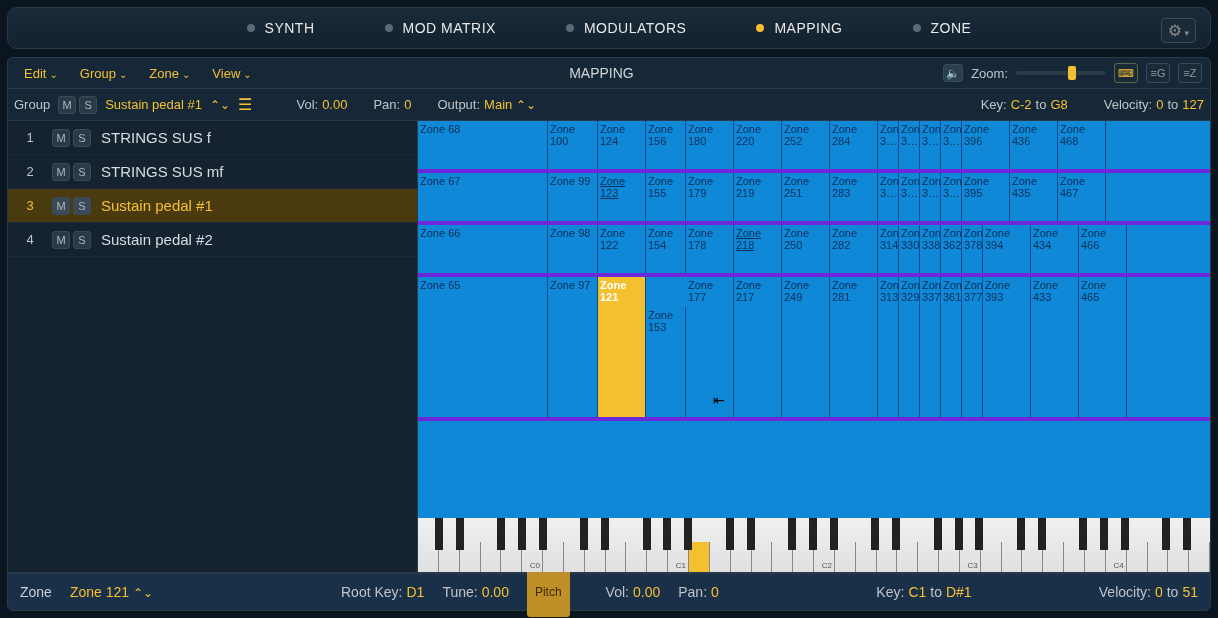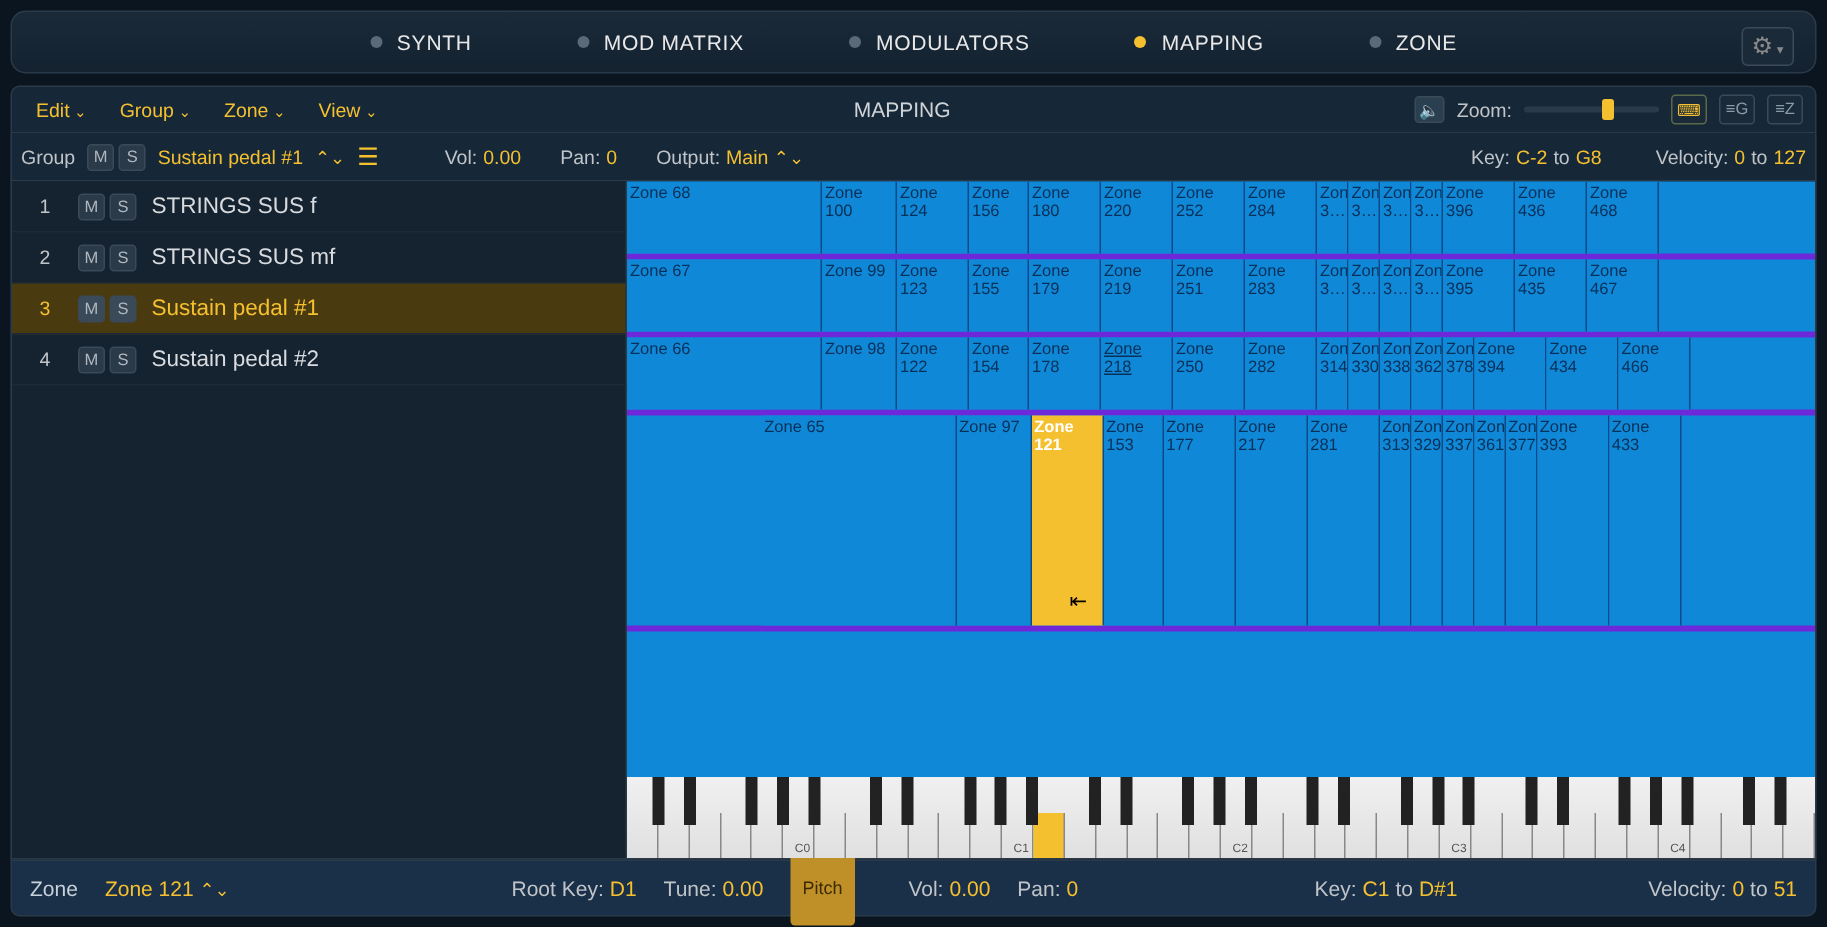--- a/index.html
+++ b/index.html
@@ -46,21 +46,21 @@
 .sidebar { width: 410px; background: #15222f; border-right: 1px solid #2a3a48; }
 .srow { height: 34px; display: flex; align-items: center; gap: 10px; padding-left: 10px; border-bottom: 1px solid #1a2a38; }
 .srow .num { width: 24px; text-align: center; color: #c0c4c8; }
 .srow .name { color: #d8dce0; font-size: 15px; }
 .srow.sel { background: #4a3a10; }
 .srow.sel .name, .srow.sel .num { color: #f5c030; }
 .srow.sel .msbtn { background: #3a4a58; }
 
 .grid { flex: 1; position: relative; background: #1088d8; overflow: hidden; }
 .zonerow { height: 52px; border-bottom: 4px solid #6d28d9; display: flex; position: relative; }
-.zonerow.tall { height: 144px; justify-content: center; }
+.zonerow.tall { height: 144px; }
 .zone { border-right: 1px solid #0a4a88; color: #083058; font-size: 11px; padding: 2px 2px; background: #1088d8; overflow: hidden; line-height: 1.1; }
 .zone.sel { background: #f5c030; color: #ffffff; font-weight: bold; }
 
 .keyboard { position: absolute; bottom: 0; left: 0; right: 0; height: 54px; background: linear-gradient(#f0f0f0, #e0e0e0); display: flex; }
 .wkey { flex: 1; border-right: 1px solid #888; position: relative; margin-top: 24px; }
 .wkey .lbl { position: absolute; bottom: 2px; right: 2px; font-size: 8px; color: #555; }
 .wkey.hl { background: #f5c030; }
 .bkey { position: absolute; width: 8px; height: 32px; background: #222; top: 0; }
 
 
@@ -207,21 +207,21 @@
           <div class="zone" style="width: 21px;">Zone 3…</div>
           <div class="zone" style="width: 21px;">Zone 3…</div>
           <div class="zone" style="width: 21px;">Zone 3…</div>
           <div class="zone" style="width: 48px;">Zone 396</div>
           <div class="zone" style="width: 48px;">Zone 436</div>
           <div class="zone" style="width: 48px;">Zone 468</div>
         </div>
         <div class="zonerow">
           <div class="zone" style="width: 130px;">Zone 67</div>
           <div class="zone" style="width: 50px;">Zone 99</div>
-          <div class="zone" style="width: 48px;">Zone 123</div>
+          <div class="zone" style="width: 48px; text-decoration: underline;">Zone 123</div>
           <div class="zone" style="width: 40px;">Zone 155</div>
           <div class="zone" style="width: 48px;">Zone 179</div>
           <div class="zone" style="width: 48px;">Zone 219</div>
           <div class="zone" style="width: 48px;">Zone 251</div>
           <div class="zone" style="width: 48px;">Zone 283</div>
           <div class="zone" style="width: 21px;">Zone 3…</div>
           <div class="zone" style="width: 21px;">Zone 3…</div>
           <div class="zone" style="width: 21px;">Zone 3…</div>
           <div class="zone" style="width: 21px;">Zone 3…</div>
           <div class="zone" style="width: 48px;">Zone 395</div>
@@ -243,31 +243,33 @@
           <div class="zone" style="width: 21px;">Zone 362</div>
           <div class="zone" style="width: 21px;">Zone 378</div>
           <div class="zone" style="width: 48px;">Zone 394</div>
           <div class="zone" style="width: 48px;">Zone 434</div>
           <div class="zone" style="width: 48px;">Zone 466</div>
         </div>
         <div class="zonerow tall">
           <div class="zone" style="width: 130px;">Zone 65</div>
           <div class="zone" style="width: 50px;">Zone 97</div>
           <div class="zone sel" style="width: 48px;">Zone 121</div>
-          <div class="zone" style="width: 40px;">Zone 153</div>
+          <div class="zone" style="width: 40px; margin-top: 30px;">Zone 153</div>
           <div class="zone" style="width: 48px;">Zone 177</div>
           <div class="zone" style="width: 48px;">Zone 217</div>
+          <div class="zone" style="width: 48px;">Zone 249</div>
           <div class="zone" style="width: 48px;">Zone 281</div>
           <div class="zone" style="width: 21px;">Zone 313</div>
           <div class="zone" style="width: 21px;">Zone 329</div>
           <div class="zone" style="width: 21px;">Zone 337</div>
           <div class="zone" style="width: 21px;">Zone 361</div>
           <div class="zone" style="width: 21px;">Zone 377</div>
           <div class="zone" style="width: 48px;">Zone 393</div>
           <div class="zone" style="width: 48px;">Zone 433</div>
+          <div class="zone" style="width: 48px;">Zone 465</div>
         </div>
         <div class="keyboard">
           <div class="wkey"></div>
           <div class="wkey"></div>
           <div class="wkey"></div>
           <div class="wkey"></div>
           <div class="wkey"></div>
           <div class="wkey">
             <span class="lbl">C0</span>
           </div>

